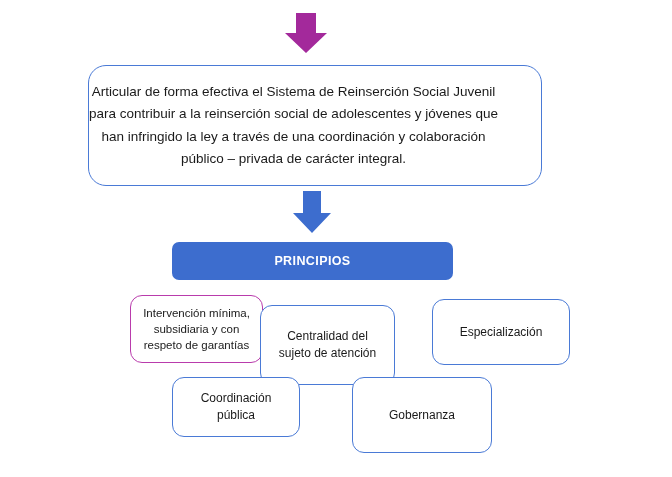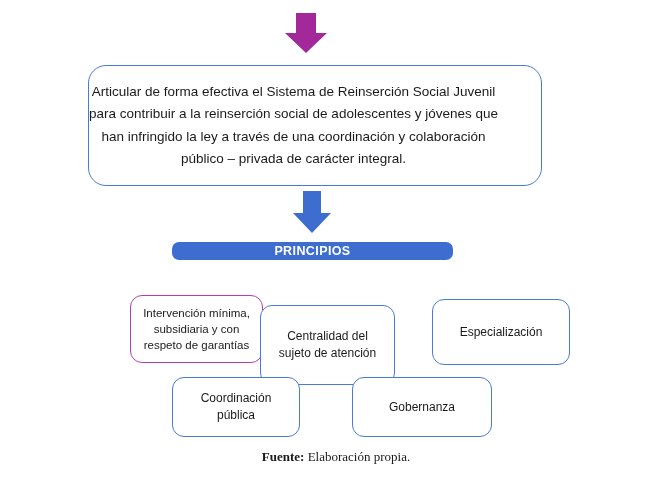--- a/index.html
+++ b/index.html
@@ -30,21 +30,21 @@
   }
   .mision-pill {
     left: 440px; top: 50px;
     width: 130px; height: 31px;
     border-radius: 6px;
     font-size: 12.5px;
     z-index: 3;
   }
   .principios-pill {
     left: 172px; top: 242px;
-    width: 281px; height: 18px;
+    width: 281px; height: 38px;
     border-radius: 7px;
     font-size: 12.5px;
   }
 
   .mision-box {
     position: absolute;
     left: 88px; top: 65px;
     width: 454px; height: 121px;
     background: #ffffff;
     border: 1.5px solid #4a7ad6;
@@ -74,21 +74,21 @@
     font-size: 12px;
     line-height: 17px;
     white-space: pre-line;
   }
   .item-magenta { border-color: #b93bac; font-size: 11.5px; line-height: 16px; }
 
   .item-a { left: 88px;  top: 295px; width: 133px; height: 68px; margin-left: 42px; }
   .item-b { left: 260px; top: 297px; width: 135px; height: 80px; margin-top: 8px; }
   .item-c { left: 432px; top: 299px; width: 138px; height: 66px; }
   .item-d { left: 172px; top: 377px; width: 128px; height: 60px; }
-  .item-e { left: 352px; top: 377px; width: 140px; height: 60px; }
+  .item-e { left: 352px; top: 377px; width: 140px; height: 76px; }
 
   .footer {
     position: absolute;
     left: 0; top: 449px;
     width: 672px;
     text-align: center;
     font-family: "Liberation Serif", serif;
     font-size: 13px;
     color: #1a1a1a;
   }
@@ -130,17 +130,14 @@
   <div class="item-box item-b">Centralidad del
 sujeto de atención</div>
 
   <div class="item-box item-c">Especialización</div>
 
   <div class="item-box item-d">Coordinación
 pública</div>
 
   <div class="item-box item-e">Gobernanza</div>
 
-  <div class="footer">
-    <b>Fuente:</b><span> Elaboración propia.</span>
-  </div>
 
 </div>
 
 </body></html>

